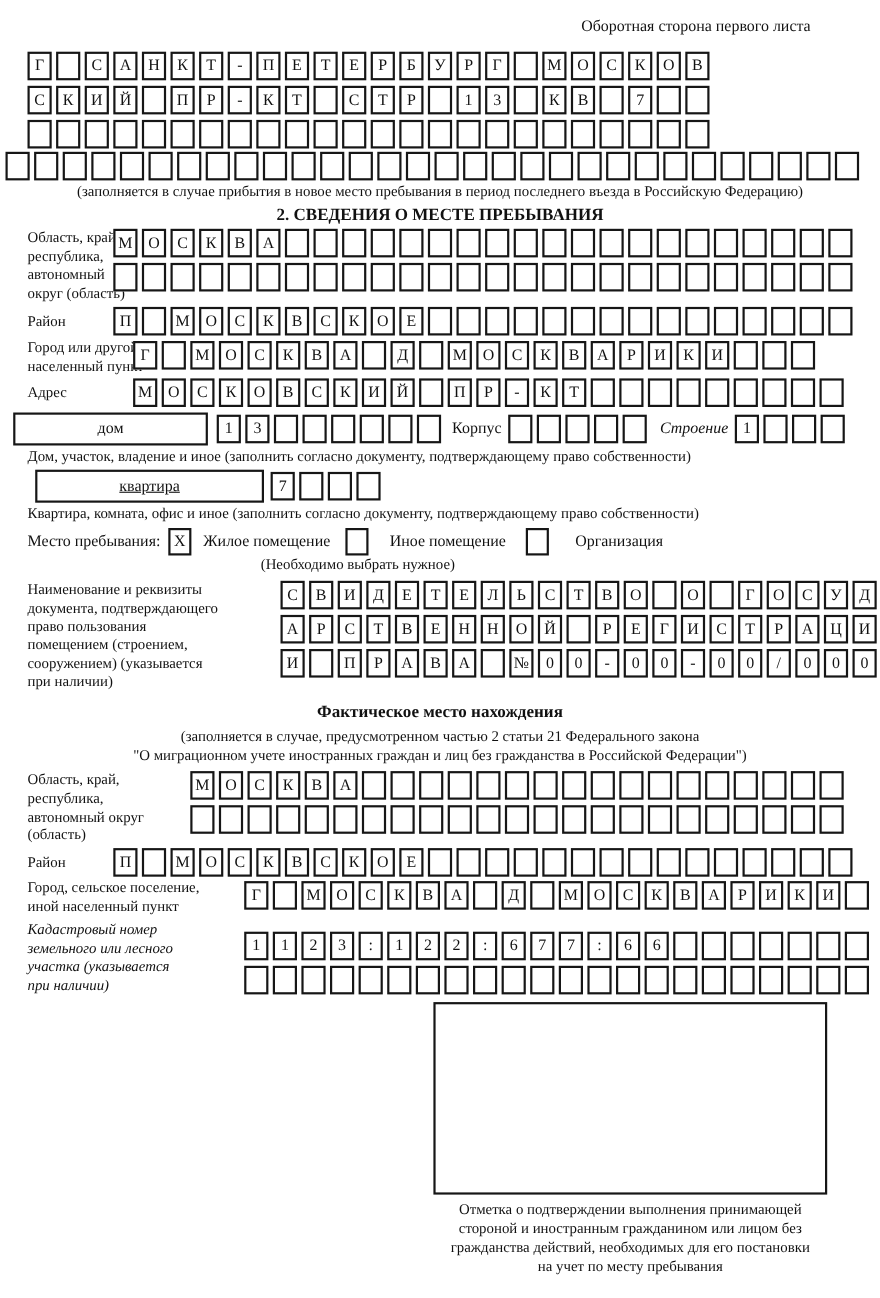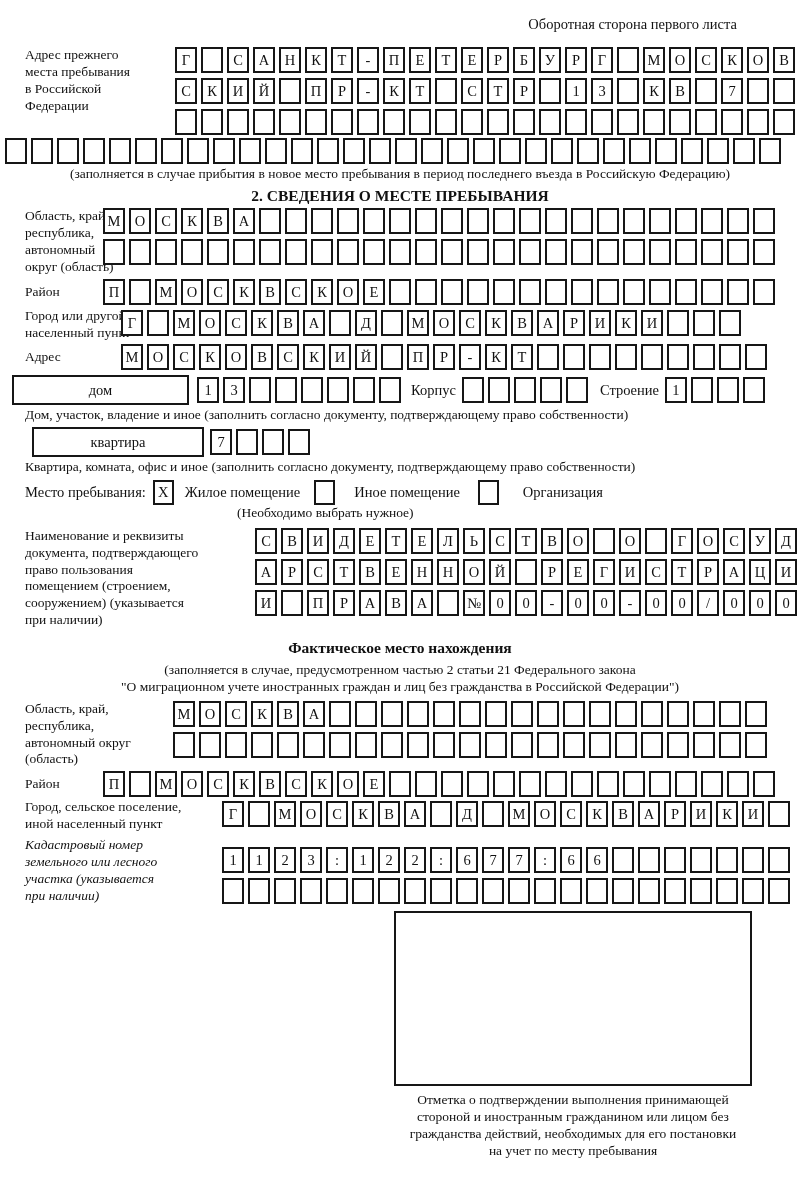--- a/index.html
+++ b/index.html
@@ -39,26 +39,20 @@
   .stamp-col { width:460px; margin-left:343px; }
   .stamp-box { width:358px; height:175px; border:2px solid #161616; margin:0 auto; background:#fff; }
   .stamp-cap { margin-top:5px; text-align:center; font-size:13.5px; line-height:1.26; }
 </style>
 </head>
 <body>
 
 <div class="hdr-right">Оборотная сторона первого листа</div>
 
 <div class="row" style="margin-top:14px; margin-left:25px;">
-  <div class="lbl" style="width:150px;">
-    <div class="ln">Адрес прежнего</div>
-    <div class="ln">места пребывания</div>
-    <div class="ln">в Российской</div>
-    <div class="ln">Федерации</div>
-  </div>
   <div>
     <div class="cells">
         <span class="cell">Г</span>
         <span class="cell"></span>
         <span class="cell">С</span>
         <span class="cell">А</span>
         <span class="cell">Н</span>
         <span class="cell">К</span>
         <span class="cell">Т</span>
         <span class="cell">-</span>
@@ -349,32 +343,32 @@
       <span class="cell"></span>
     </div>
   <div class="inline-lbl" style="margin-left:10px;">Корпус</div>
   <div class="cells" style="margin-left:6px;">
       <span class="cell"></span>
       <span class="cell"></span>
       <span class="cell"></span>
       <span class="cell"></span>
       <span class="cell"></span>
     </div>
-  <div class="inline-lbl" style="margin-left:12px;">Строение</div>
+  <div class="inline-lbl" style="margin-left:12px;font-style:italic;">Строение</div>
   <div class="cells" style="margin-left:6px;">
       <span class="cell">1</span>
       <span class="cell"></span>
       <span class="cell"></span>
       <span class="cell"></span>
     </div>
 </div>
 <div class="cap" style="margin:2px 0 0 25px;">Дом, участок, владение и иное (заполнить согласно документу, подтверждающему право собственности)</div>
 
 <div class="row" style="margin-top:3px; margin-left:32px; align-items:center;">
-  <div class="wbox" style="width:172px;">квартира</div>
+  <div class="wbox" style="width:208px;text-decoration:underline;">квартира</div>
   <div class="cells" style="margin-left:6px;">
       <span class="cell">7</span>
       <span class="cell"></span>
       <span class="cell"></span>
       <span class="cell"></span>
     </div>
 </div>
 <div class="cap" style="margin:2px 0 0 25px;">Квартира, комната, офис и иное (заполнить согласно документу, подтверждающему право собственности)</div>
 
 <div class="stay-row" style="margin-top:4px; margin-left:25px;">

